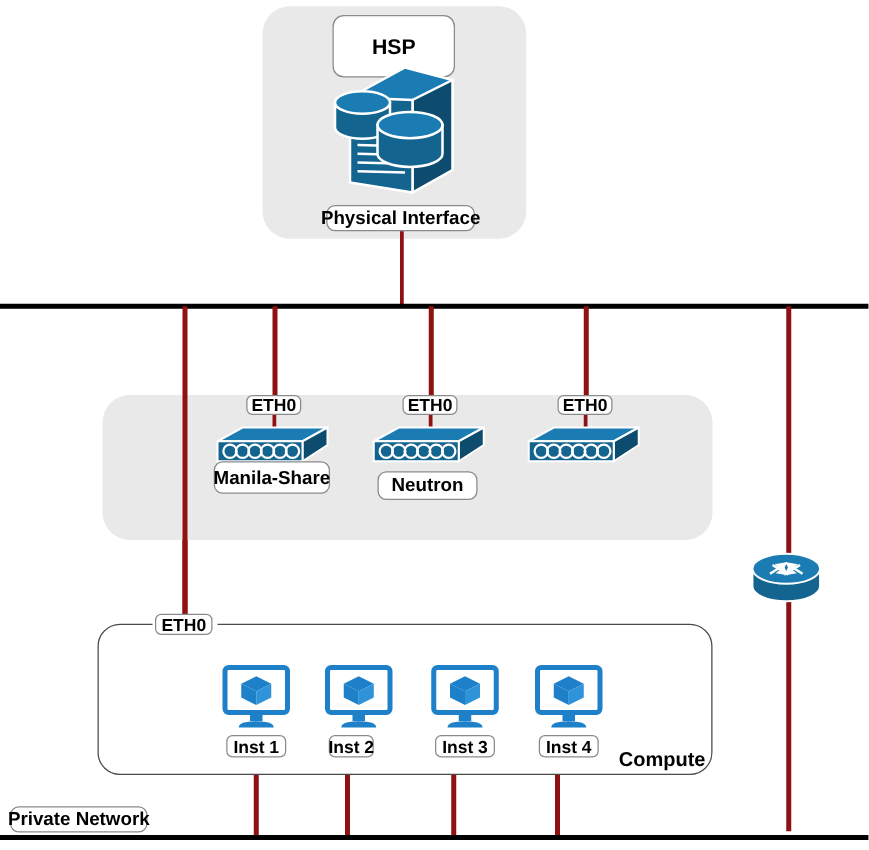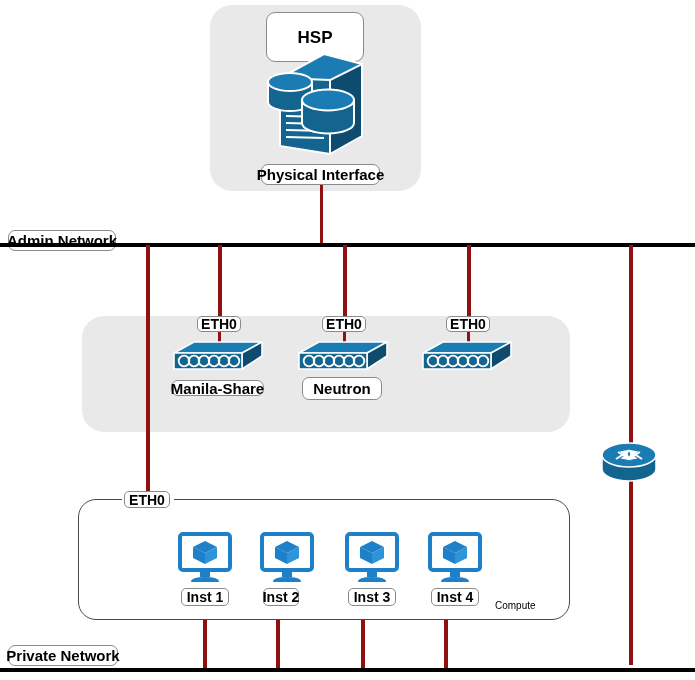--- a/index.html
+++ b/index.html
@@ -51,22 +51,22 @@
     background: #8f1111;
     width: 4px;
   }
   .vline-thin {
     position: absolute;
     background: #8f1111;
     width: 3px;
   }
   .plain-label {
     position: absolute;
-    font-weight: normal;
-    font-size: 10px;
+    font-weight: bold;
+    font-size: 16px;
     color: #000000;
     white-space: nowrap;
   }
   .roundbox {
     position: absolute;
     border: 1.5px solid #4a4a4a;
     border-radius: 18px;
     box-sizing: border-box;
     background: transparent;
   }
@@ -117,23 +117,20 @@
       </g>
     </svg>
   </div>
 
   <div class="tag tag-md" style="left:261px; top:164px; width:119px; height:21px;">
     <span>Physical Interface</span>
   </div>
 
   <div class="vline-thin" style="left:320px; top:185px; height:60px;"></div>
 
-  <div class="tag tag-md" style="left:8px; top:230px; width:108px; height:21px;">
-    <span>Admin Network</span>
-  </div>
   <div class="netline" style="left:0px; top:243px; width:695px;"></div>
 
   <div class="vline" style="left:146px; top:245px; height:255px;"></div>
 
   <div class="vline" style="left:218px; top:245px; height:78px;"></div>
 
   <div class="vline" style="left:343px; top:245px; height:78px;"></div>
 
   <div class="vline" style="left:467px; top:245px; height:78px;"></div>
 
@@ -155,21 +152,21 @@
       <g fill="none" stroke="#ffffff" stroke-width="1.8">
         <circle cx="12" cy="21" r="5.3"></circle>
         <circle cx="22" cy="21" r="5.3"></circle>
         <circle cx="32" cy="21" r="5.3"></circle>
         <circle cx="42" cy="21" r="5.3"></circle>
         <circle cx="52" cy="21" r="5.3"></circle>
         <circle cx="62" cy="21" r="5.3"></circle>
       </g>
     </svg>
   </div>
-  <div class="tag tag-md" style="left:171px; top:380px; width:93px; height:16px;">
+  <div class="tag tag-md" style="left:171px; top:369px; width:93px; height:26px;">
     <span>Manila-Share</span>
   </div>
 
   <div class="tag tag-sm" style="left:322px; top:316px; width:44px; height:16px;">
     <span>ETH0</span>
   </div>
   <div class="vline-thin" style="left:343px; top:332px; height:16px;"></div>
   <div class="icon-wrap" style="left:297px; top:340px; width:92px; height:37px;">
     <svg width="92" height="37" viewBox="0 0 92 37">
       <polygon points="2,13 22,2 90,2 70,13" fill="#1b7cb3" stroke="#ffffff" stroke-width="1.6"></polygon>

